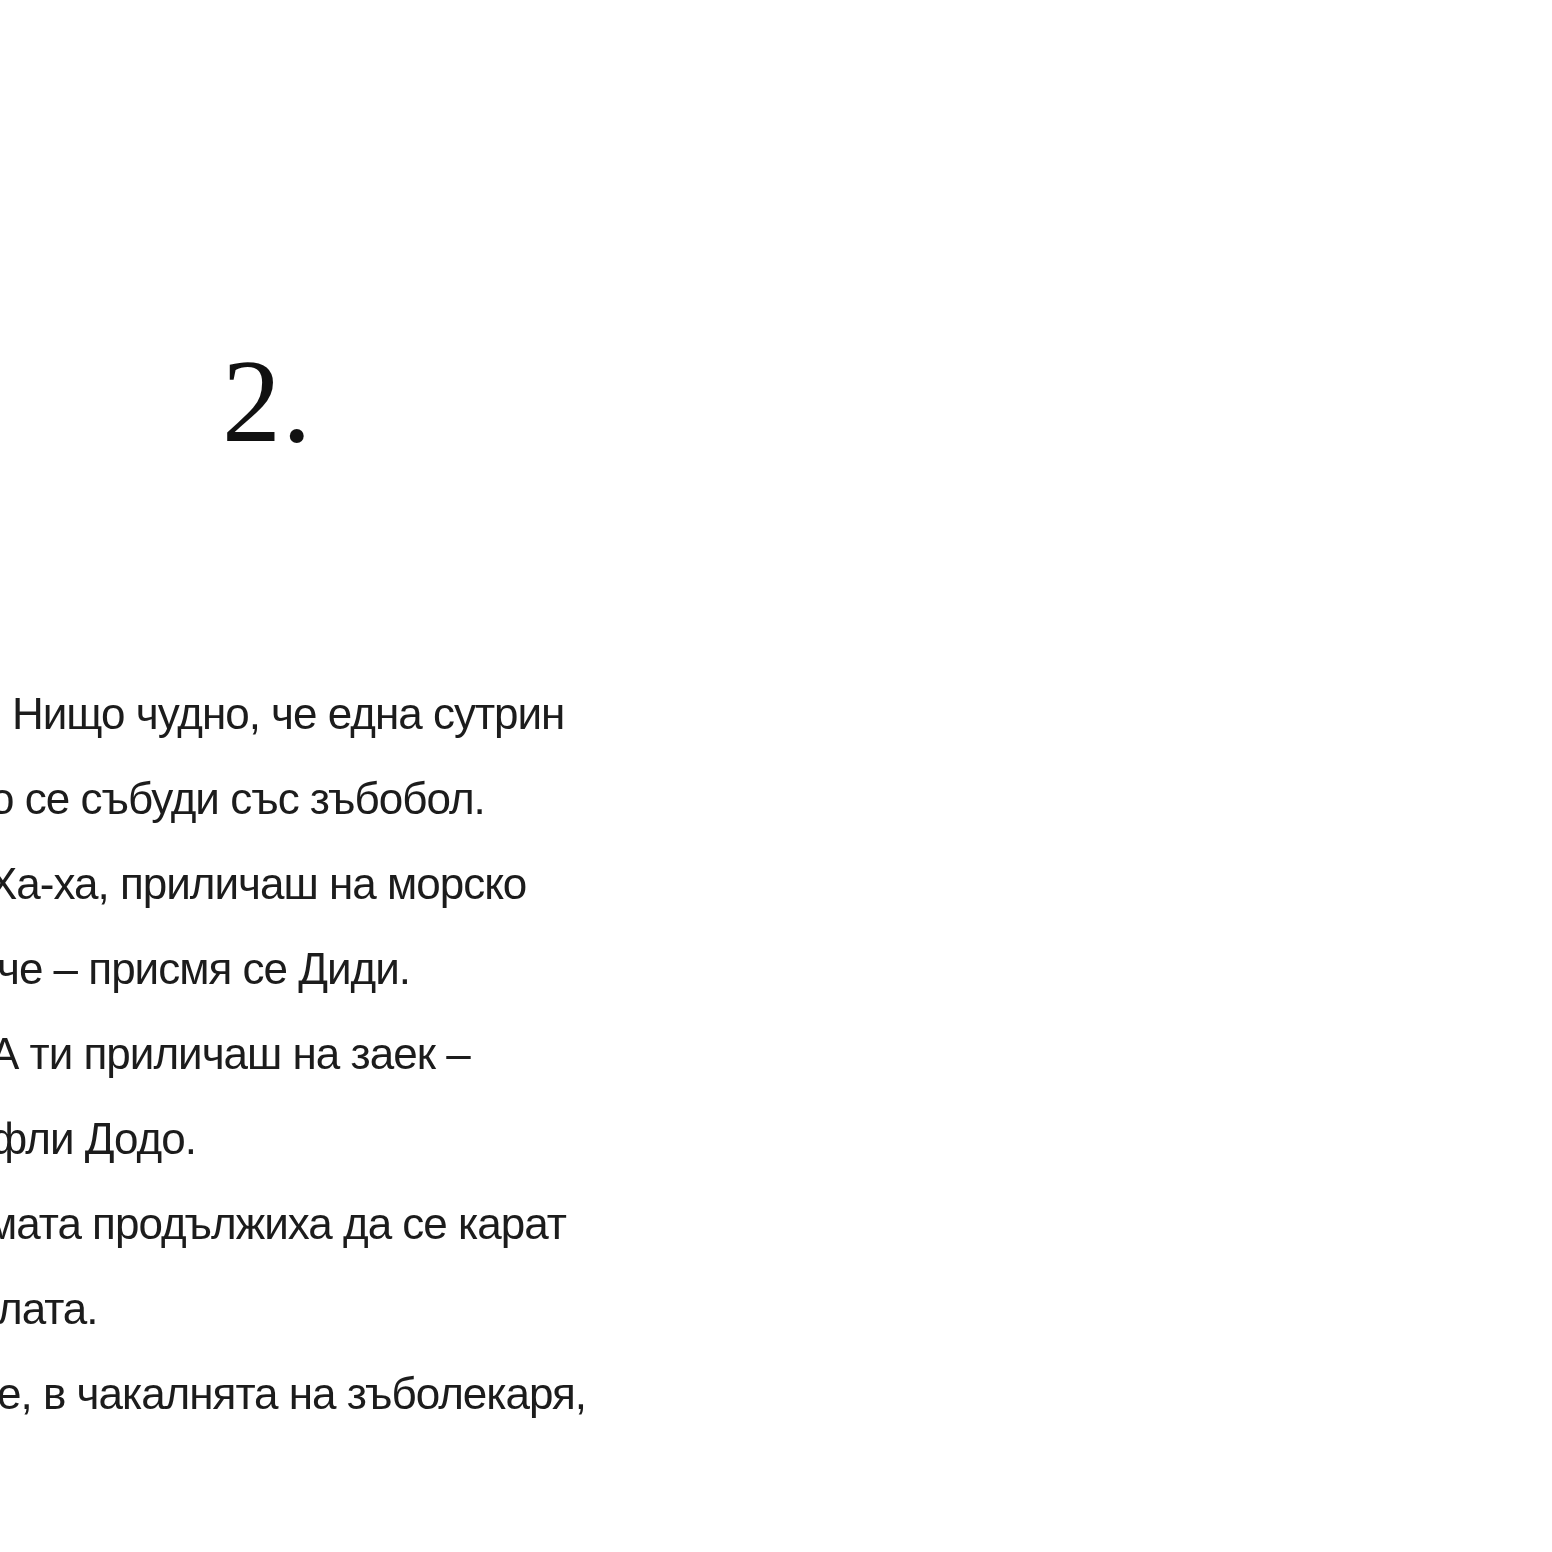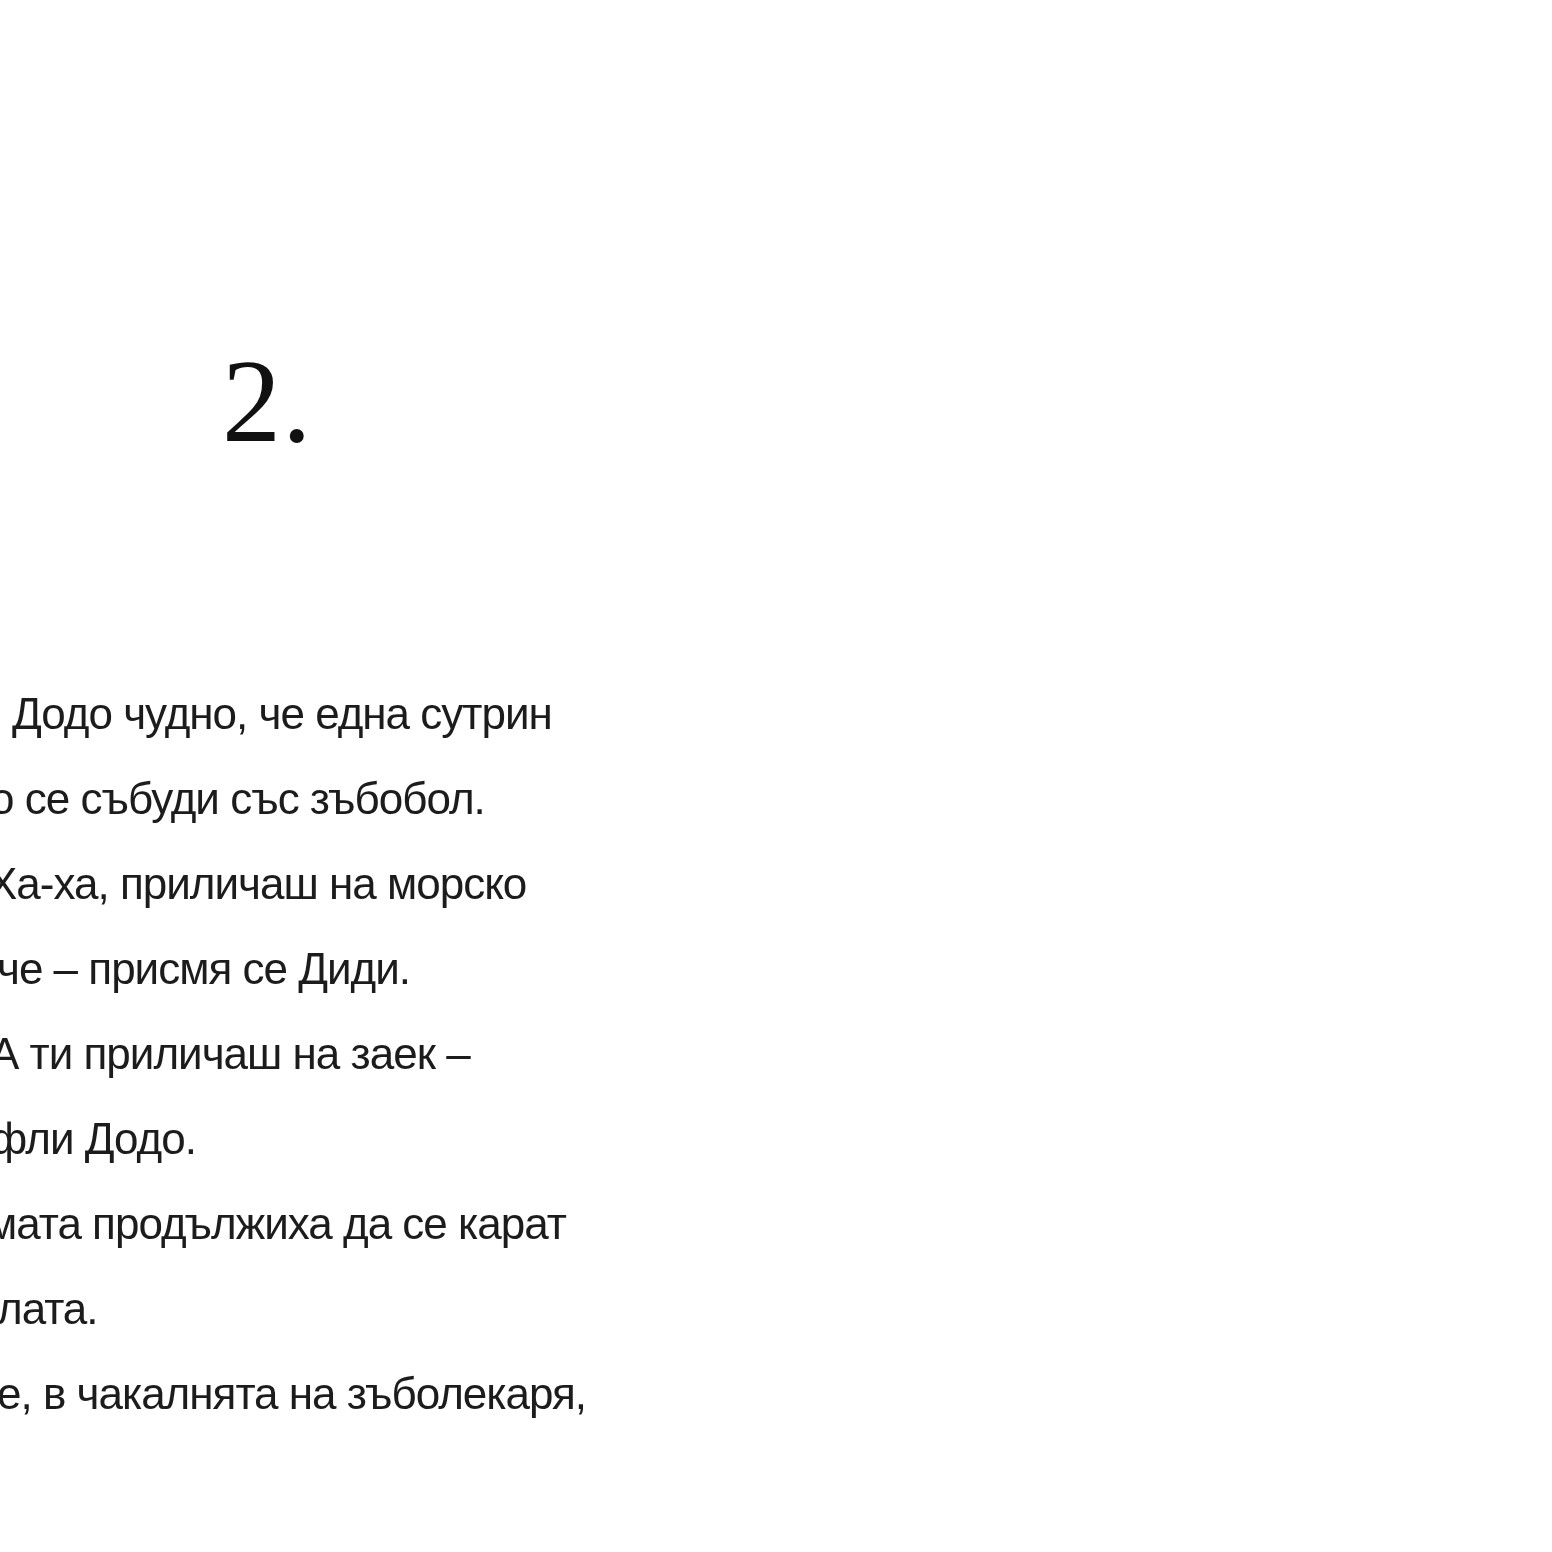--- a/index.html
+++ b/index.html
@@ -45,21 +45,21 @@
 </style>
 </head>
 <body>
 
 <div class="spread">
 
   <section class="page page-left">
     <h1 class="chapter-number">2.</h1>
 
     <div>
-      <div class="line" style="top:692px;  left:12px">Додо чудно, че една сутрин</div>
+      <div class="line" style="top:692px;  left:12px">Нищо чудно, че една сутрин</div>
       <div class="line" style="top:777px;  left:-10px">о се събуди със зъбобол.</div>
       <div class="line" style="top:862px;  left:-12px">Ха-ха, приличаш на морско</div>
       <div class="line" style="top:947px;  left:-3px">че – присмя се Диди.</div>
       <div class="line" style="top:1032px; left:-10px">А ти приличаш на заек –</div>
       <div class="line" style="top:1117px; left:-9px">фли Додо.</div>
       <div class="line" style="top:1202px; left:-13px">мата продължиха да се карат</div>
       <div class="line" style="top:1287px; left:-3px">лата.</div>
       <div class="line" style="top:1372px; left:-3px">е, в чакалнята на зъболекаря,</div>
     </div>
   </section>

